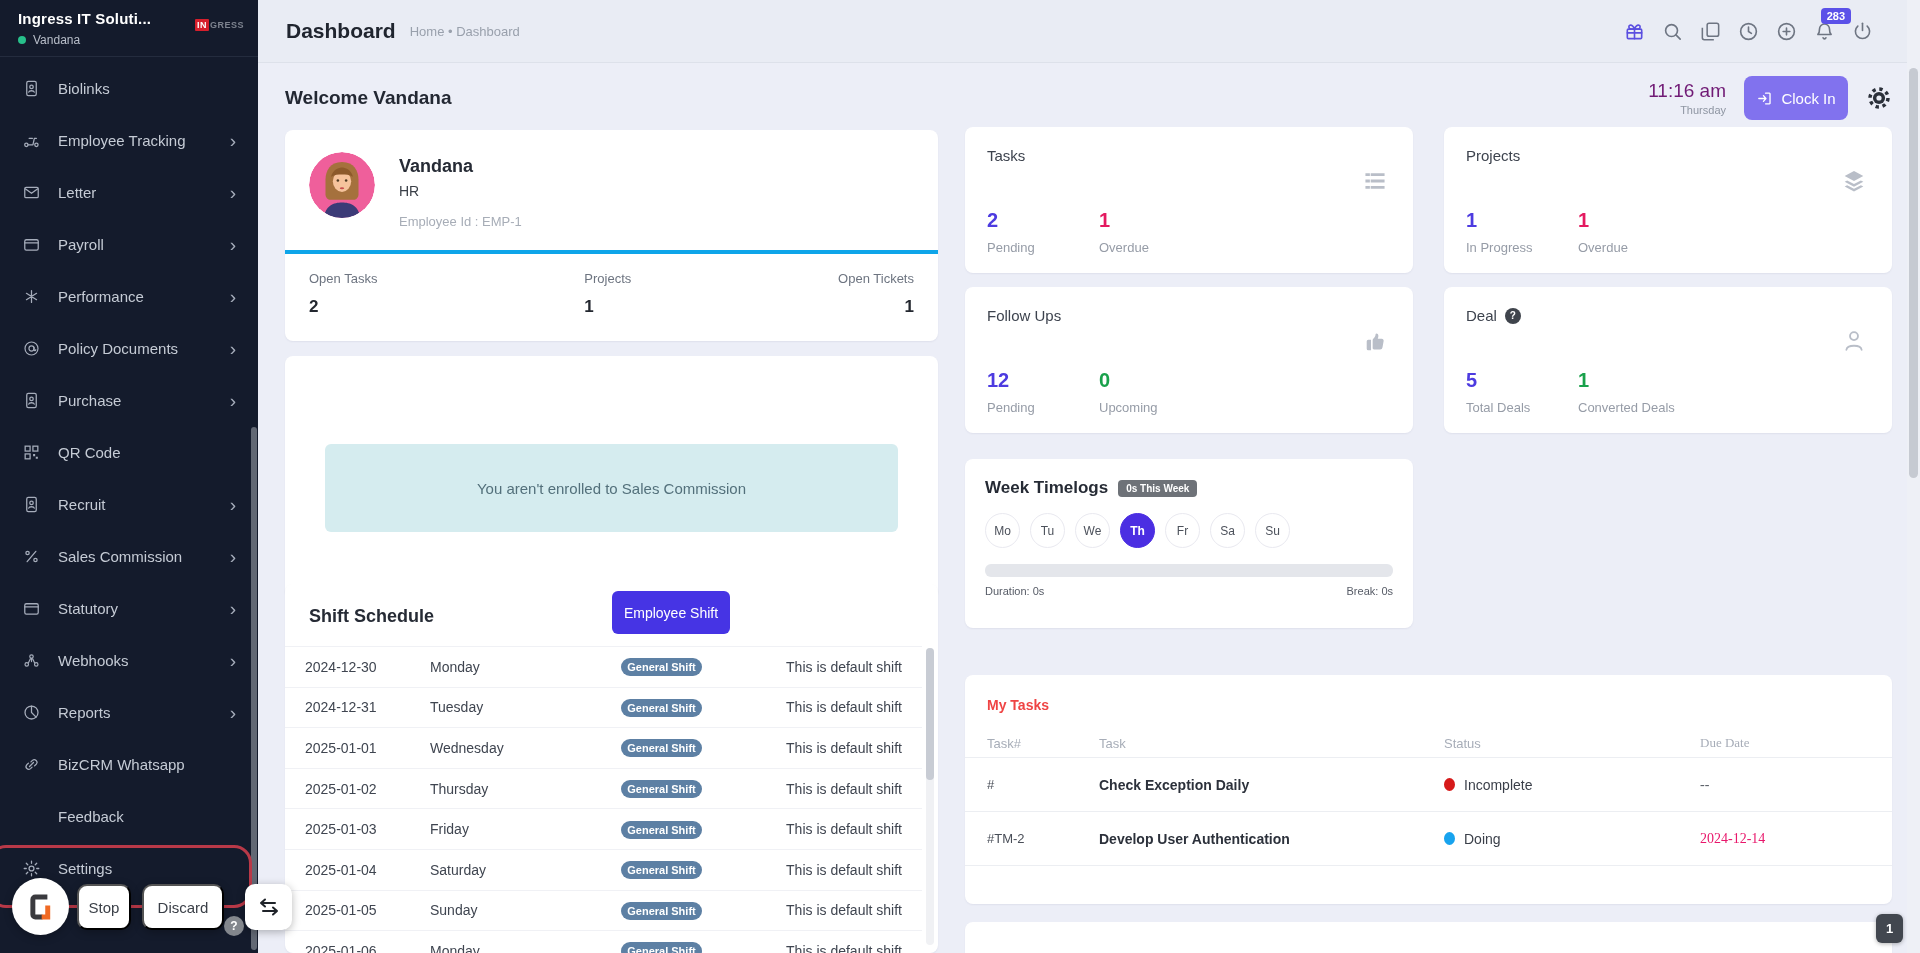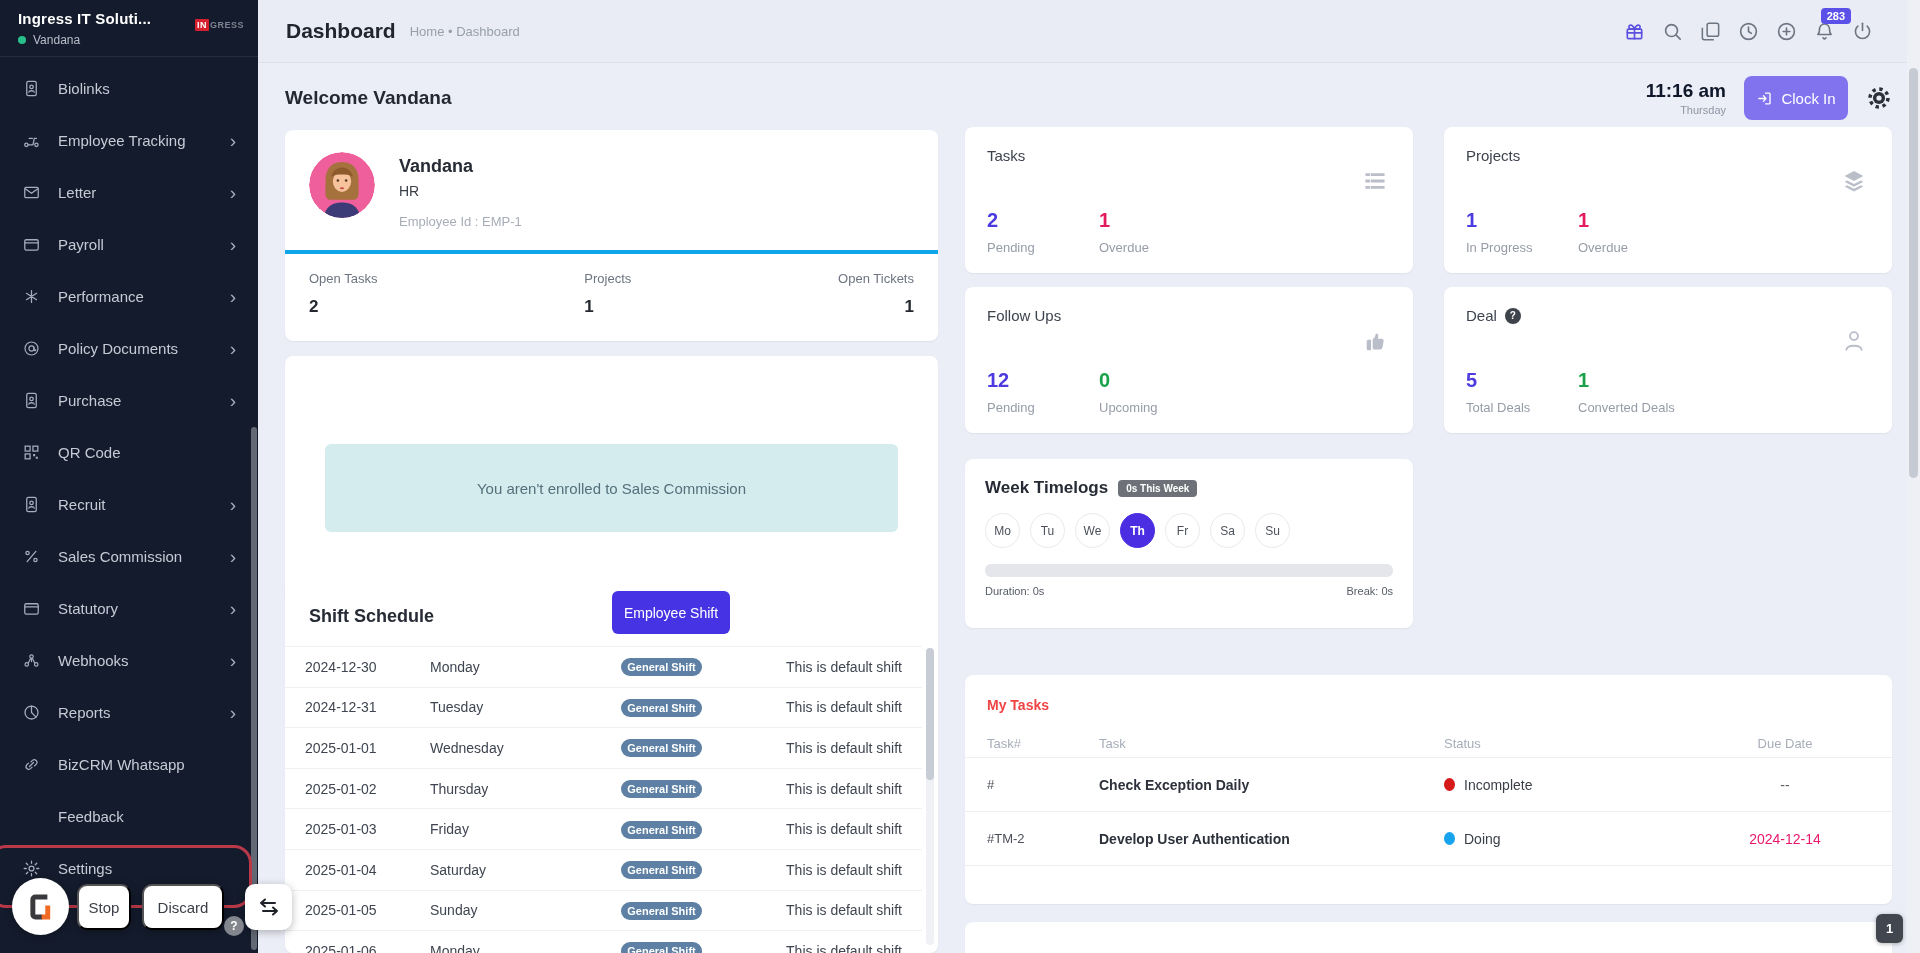--- a/index.html
+++ b/index.html
@@ -32,21 +32,21 @@
   .tico{width:23px;height:23px;color:#6e7582;position:relative;cursor:pointer;}
   .tico.gift{color:#5b4fe0;}
   .bell-wrap{position:relative;}
   .nbadge{position:absolute;top:-12px;right:-15px;background:#5b51e8;color:#fff;font-size:11px;font-weight:700;
           padding:2px 6px;border-radius:4px;}
   
   .welcome-row{position:absolute;left:285px;top:72px;width:1607px;height:52px;display:flex;align-items:center;z-index:1;}
   .welcome-row h2{margin:0;font-size:19px;font-weight:700;color:#232833;}
   .wr-right{margin-left:auto;display:flex;align-items:center;gap:18px;}
   .time-block{text-align:right;}
-  .time-block .tm{font-size:19px;font-weight:700;color:#0f172a;}
+  .time-block .tm{font-size:19px;font-weight:400;color:#701a75;}
   .time-block .dy{font-size:11px;color:#8e95a2;margin-top:2px;}
   .clockin-btn{width:104px;height:44px;background:#8172ee;border:none;border-radius:8px;color:#fff;font-size:15px;
                display:flex;align-items:center;justify-content:center;gap:8px;cursor:pointer;font-family:inherit;}
   .clockin-btn .ic{width:17px;height:17px;color:#fff;}
   .gear-btn{width:26px;height:26px;color:#2b303a;cursor:pointer;}
   
   .card{position:absolute;background:#fff;border-radius:8px;box-shadow:0 1px 2px rgba(16,24,64,.06);box-sizing:border-box;}
   
   .profile{left:285px;top:130px;width:653px;height:211px;}
   .p-top{display:flex;align-items:flex-start;padding:22px 24px 0;}
@@ -102,21 +102,21 @@
   .day-c{width:35px;height:35px;border-radius:50%;border:1.5px solid #e9e9f0;background:#fff;box-sizing:border-box;
          display:flex;align-items:center;justify-content:center;font-size:12px;color:#4c515b;cursor:pointer;}
   .day-c.sel{background:#4b2ee2;border-color:#4b2ee2;color:#fff;font-weight:700;}
   .tl-bar{height:13px;background:#e4e6eb;border-radius:6px;margin-top:16px;}
   .tl-foot{display:flex;justify-content:space-between;margin-top:8px;font-size:11px;color:#565b66;}
   
   .mytasks{left:965px;top:675px;width:927px;height:229px;}
   .mt-title{font-size:14px;font-weight:700;color:#ef4444;padding:22px 22px 0;}
   .mt-header{display:grid;grid-template-columns:112px 345px 1fr 170px;padding:0 22px;margin-top:16px;height:28px;
              align-items:center;border-bottom:1px solid #eceef2;font-size:13px;color:#a7adb8;}
-  .mt-header .r,.mt-row .r{text-align:center;}
+  .mt-header .r,.mt-row .r{text-align:left;font-family:Liberation Serif, serif;}
   .mt-row{display:grid;grid-template-columns:112px 345px 1fr 170px;padding:0 22px;height:53px;align-items:center;
           border-bottom:1px solid #eceef2;}
   .mt-id{font-size:13px;color:#494e58;}
   .mt-task{font-size:14px;font-weight:600;color:#2c313b;}
   .mt-status{display:flex;align-items:center;gap:9px;font-size:14px;color:#3a3f49;}
   .sdot{width:11px;height:13px;border-radius:50%;}
   .mt-due{font-size:14px;}
   .partial-card{left:965px;top:922px;width:927px;height:40px;border-radius:8px 8px 0 0;}
   
   .page-badge{position:absolute;left:1876px;top:914px;width:27px;height:29px;background:#42474f;border-radius:6px;

